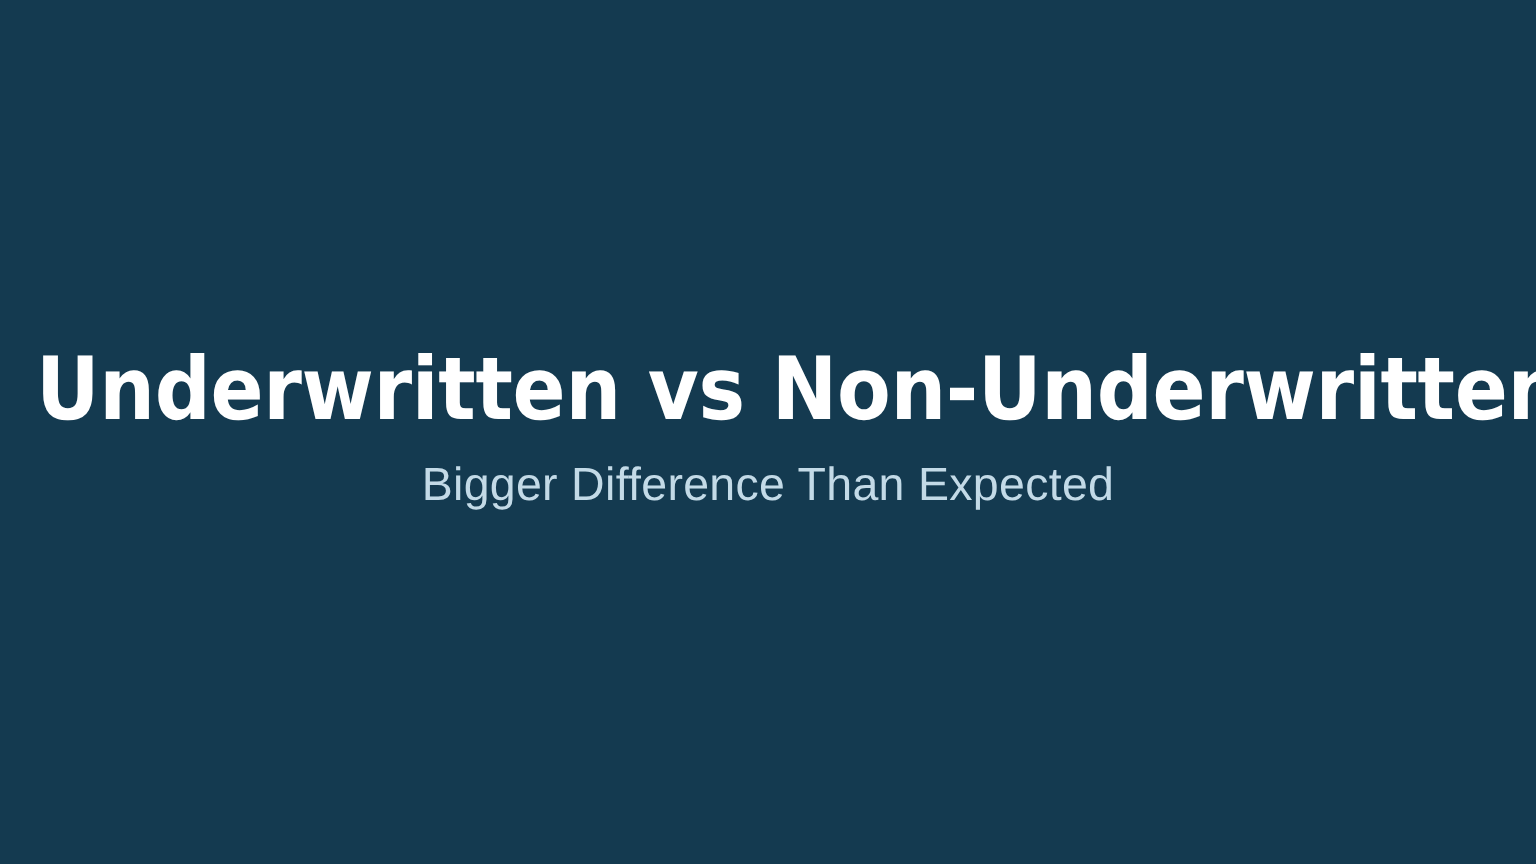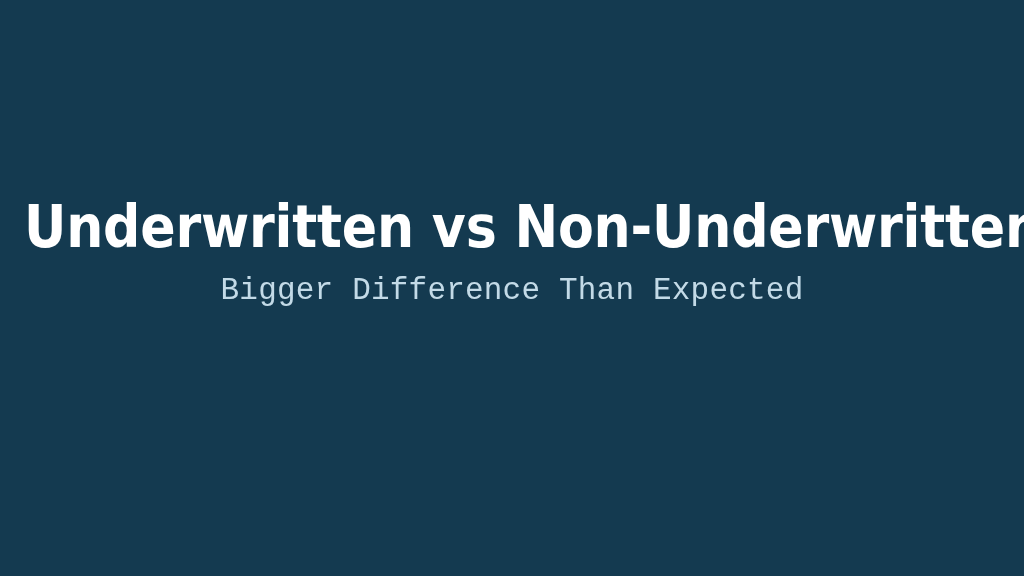--- a/index.html
+++ b/index.html
@@ -42,30 +42,30 @@
     font-size: 58px;
     line-height: 62px;
     letter-spacing: -0.2px;
     color: #ffffff;
     white-space: nowrap;
   }
 
   .slide-subtitle {
     margin: 0;
     margin-top: 14px;
-    font-family: Liberation Mono, monospace;
+    font-family: Liberation Sans, sans-serif;
     font-weight: normal;
     font-size: 31px;
     line-height: 38px;
     letter-spacing: 0.2px;
     color: #c3dae7;
     white-space: nowrap;
   }
 </style>
 </head>
 <body style="background: rgb(20, 58, 80);">
 
 <div class="slide" style="background: rgb(20, 58, 80);">
   <div class="title-block">
-    <h1 class="slide-title" style="color: rgb(255, 255, 255);">Underwritten vs Non-Underwritten</h1>
+    <h1 class="slide-title" style="color: rgb(255, 255, 255); margin-top: 32px;">Underwritten vs Non-Underwritten</h1>
     <p class="slide-subtitle" style="color: rgb(195, 218, 231);">Bigger Difference Than Expected</p>
   </div>
 </div>
 
 </body></html>

